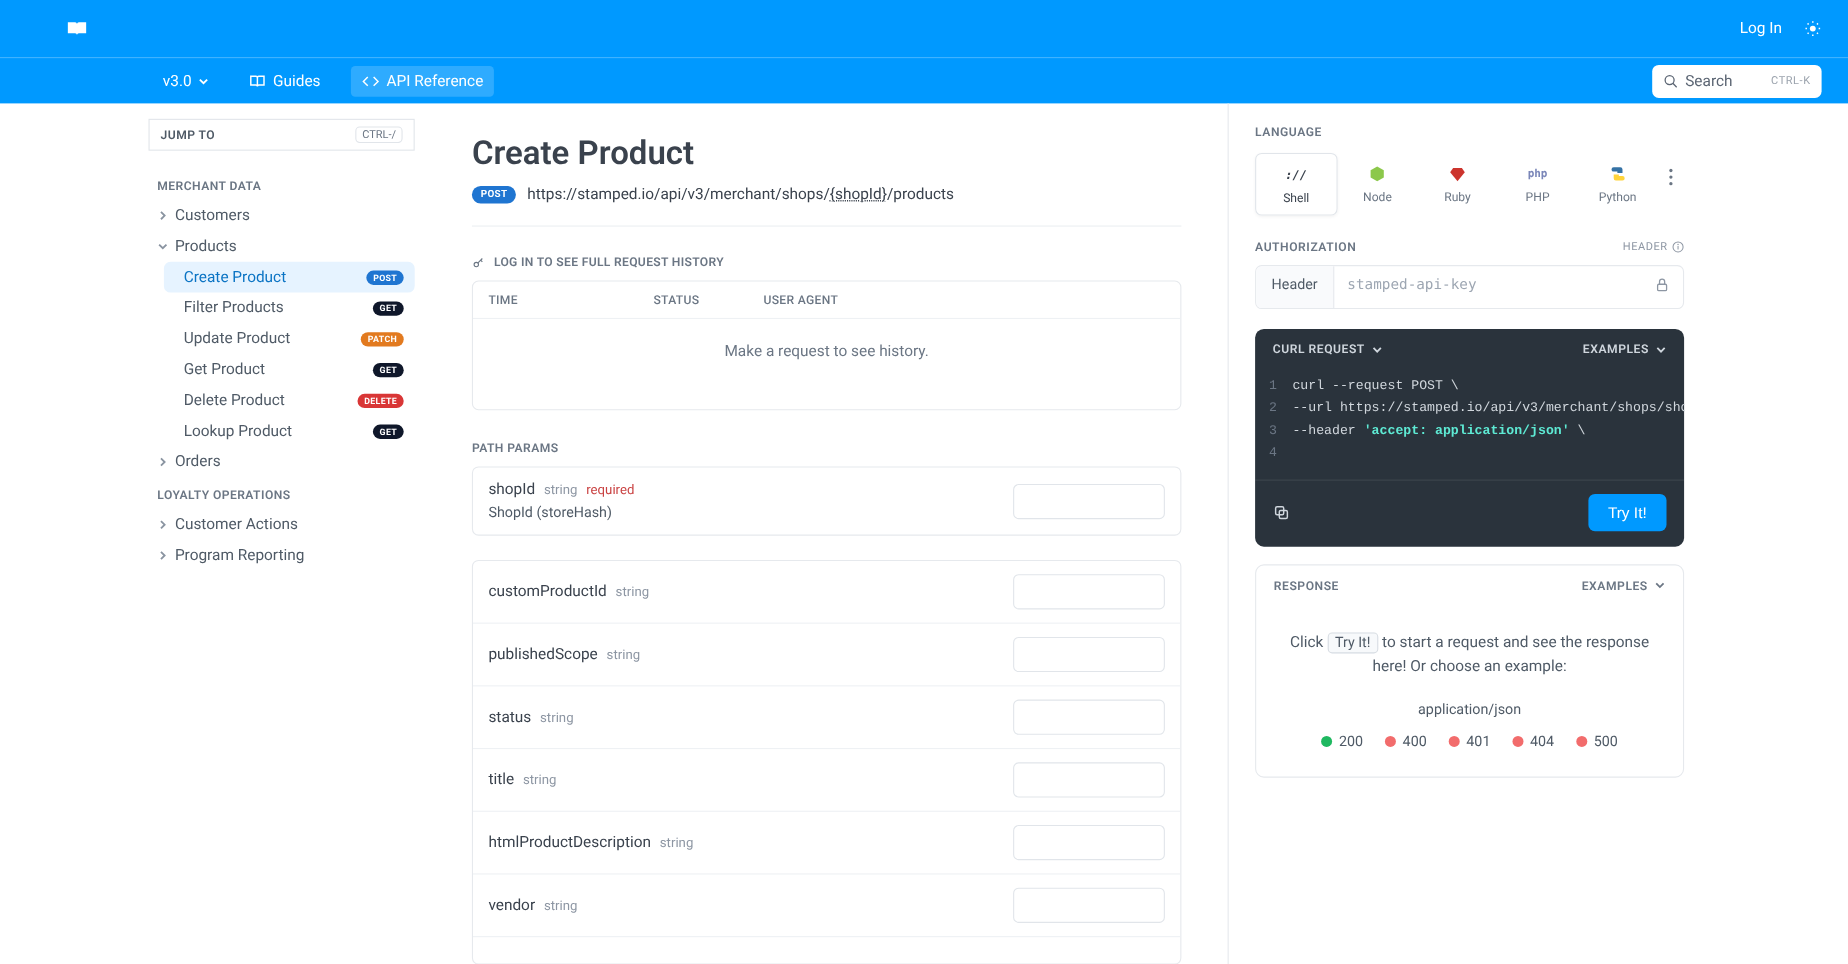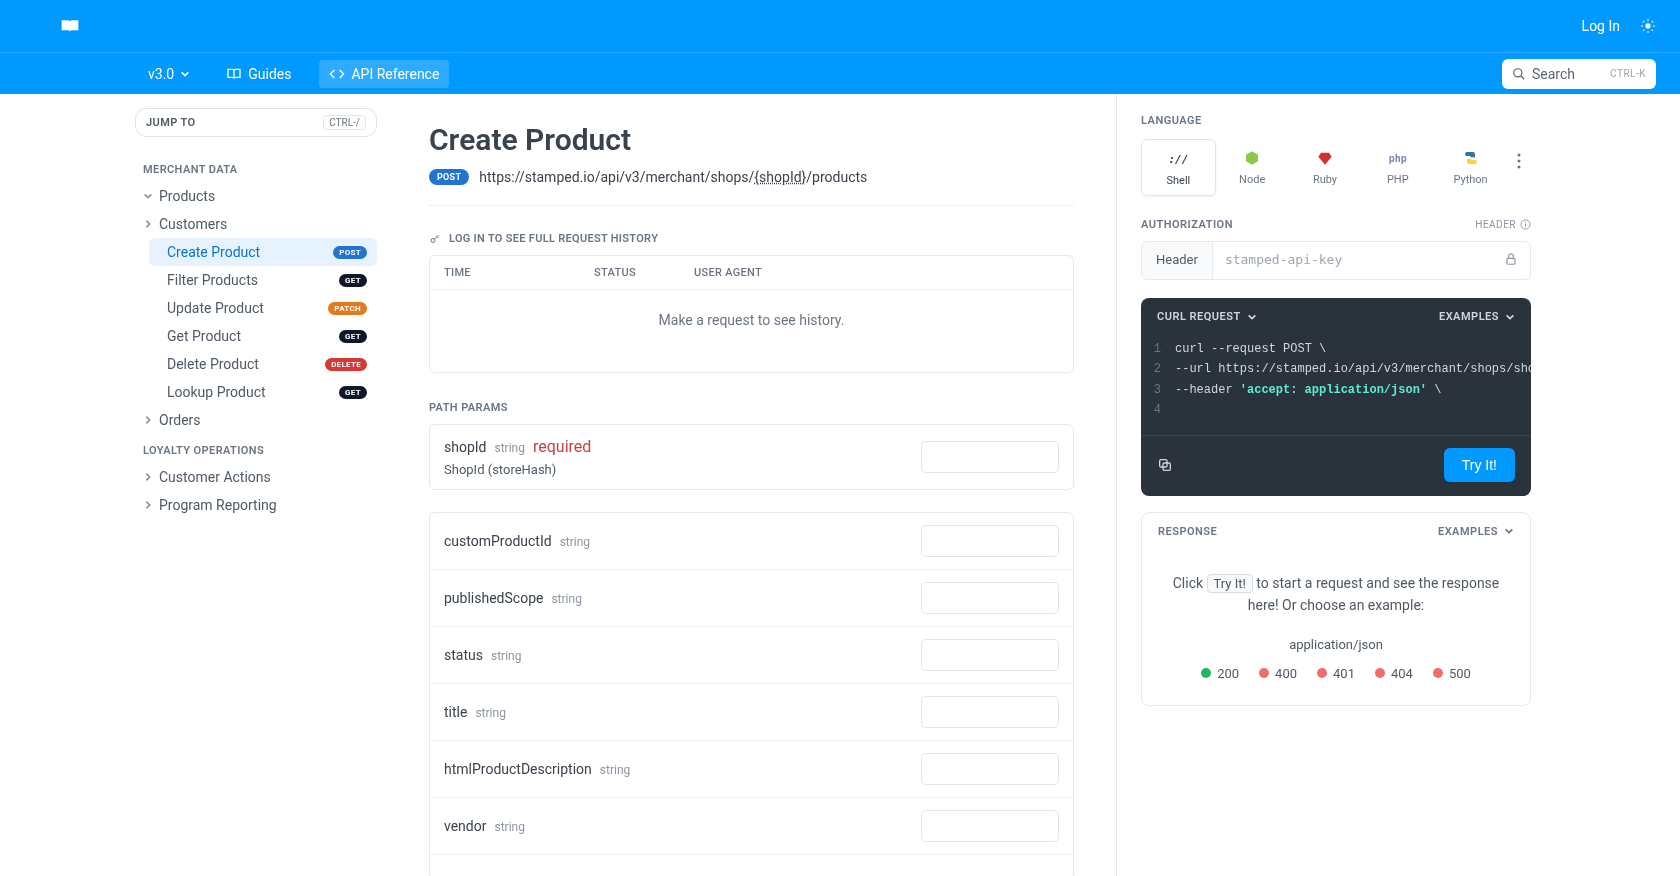--- a/index.html
+++ b/index.html
@@ -26,21 +26,21 @@
 .search-kbd { font-size: 10px; color: #9ba3ad; letter-spacing: 0.5px; }
 
 
 .main { display: flex; justify-content: center; }
 .layout { display: flex; width: 1430px; max-width: 100%; }
 .sidebar { width: 262px; padding: 14px 10px 20px 10px; border-right: none; flex-shrink: 0; }
 .center { flex: 1; padding: 28px 42px 40px 42px; border-right: 1px solid #e6e9ed; min-width: 0; }
 .right { width: 438px; padding: 20px 24px 24px 24px; flex-shrink: 0; }
 
 
-.jump-to { border: 1px solid #e1e5ea; border-radius: 11px; padding: 6px 10px; display: flex; justify-content: space-between; align-items: center; font-size: 11px; margin-bottom: 16px; }
+.jump-to { border: 1px solid #e1e5ea; border-radius: 0; padding: 6px 10px; display: flex; justify-content: space-between; align-items: center; font-size: 11px; margin-bottom: 16px; }
 .jump-label { font-weight: 600; letter-spacing: 0.4px; color: #4f5a66; }
 .jump-kbd { border: 1px solid #e1e5ea; border-radius: 4px; padding: 1px 5px; font-size: 10px; color: #6b7684; }
 .side-section-label { font-size: 11px; font-weight: 600; letter-spacing: 0.4px; color: #6b7684; padding: 10px 8px 6px 8px; }
 .side-item { display: flex; align-items: center; gap: 6px; padding: 6px 8px; font-size: 14px; color: #4f5a66; cursor: pointer; }
 .side-item .chev { width: 10px; height: 10px; fill: none; stroke: #8a94a1; stroke-width: 2; flex-shrink: 0; }
 .sub-items { padding-left: 14px; }
 .sub-item { display: flex; align-items: center; justify-content: space-between; padding: 6px 10px 6px 18px; font-size: 14px; color: #4f5a66; cursor: pointer; border-radius: 6px; }
 .sub-item.active { background: #e6f3ff; color: #0b74c4; }
 .method-badge { font-size: 8px; font-weight: 700; color: #fff; padding: 2px 6px; border-radius: 8px; letter-spacing: 0.3px; }
 .method-post { background: #1f75d1; }
@@ -62,21 +62,21 @@
 .hh-time { width: 150px; }
 .hh-status { width: 100px; }
 .hh-ua { flex: 1; }
 .history-empty { text-align: center; padding: 22px 0 44px 0; font-size: 14px; color: #6b7684; }
 .section-label { font-size: 11px; font-weight: 600; letter-spacing: 0.4px; color: #6b7684; margin-bottom: 10px; }
 .param-box { border: 1px solid #e6e9ed; border-radius: 6px; padding: 12px 14px; margin-bottom: 22px; }
 .param-row { display: flex; align-items: center; justify-content: space-between; }
 .param-left { display: flex; align-items: baseline; gap: 8px; flex-wrap: wrap; }
 .param-name { font-size: 14px; color: #3a424d; }
 .param-type { font-size: 12px; color: #8d96a3; }
-.param-req { font-size: 16px; color: #c94141; }
+.param-req { font-size: 12px; color: #c94141; }
 .param-desc { font-size: 13px; color: #4f5a66; margin-top: 6px; }
 .param-input { width: 138px; height: 32px; border: 1px solid #e1e5ea; border-radius: 5px; padding: 0 8px; font-size: 13px; background: #fff; }
 .body-params { border: 1px solid #e6e9ed; border-radius: 6px; overflow: hidden; }
 .body-row { display: flex; align-items: center; justify-content: space-between; padding: 12px 14px; border-bottom: 1px solid #eef1f4; }
 .body-row:last-child { border-bottom: none; }
 
 
 .right-label { font-size: 11px; font-weight: 600; letter-spacing: 0.5px; color: #6b7684; margin-bottom: 12px; }
 .right-label-row { display: flex; justify-content: space-between; align-items: center; margin-bottom: 10px; }
 .right-sublabel { font-size: 10px; letter-spacing: 0.5px; color: #8d96a3; display: flex; align-items: center; gap: 4px; }
@@ -181,30 +181,30 @@
 <div class="sidebar">
   <div class="jump-to">
     <span class="jump-label">JUMP TO</span>
     <span class="jump-kbd">CTRL-/</span>
   </div>
 
   <div class="side-section-label">MERCHANT DATA</div>
 
   <div class="side-item">
     <svg class="chev" viewBox="0 0 12 12">
-            <polyline points="2,4 6,8 10,4"></polyline>
-          </svg>
-    <span>Products</span>
+            <polyline points="4,2 8,6 4,10"></polyline>
+          </svg>
+    <span>Customers</span>
   </div>
 
   <div class="side-item">
     <svg class="chev" viewBox="0 0 12 12">
-            <polyline points="4,2 8,6 4,10"></polyline>
-          </svg>
-    <span>Customers</span>
+            <polyline points="2,4 6,8 10,4"></polyline>
+          </svg>
+    <span>Products</span>
   </div>
   <div class="sub-items" id="products-sub">
           <div class="sub-item active">
             <span>Create Product</span>
             <span class="method-badge method-post">POST</span>
           </div>
           <div class="sub-item">
             <span>Filter Products</span>
             <span class="method-badge method-get">GET</span>
           </div>

